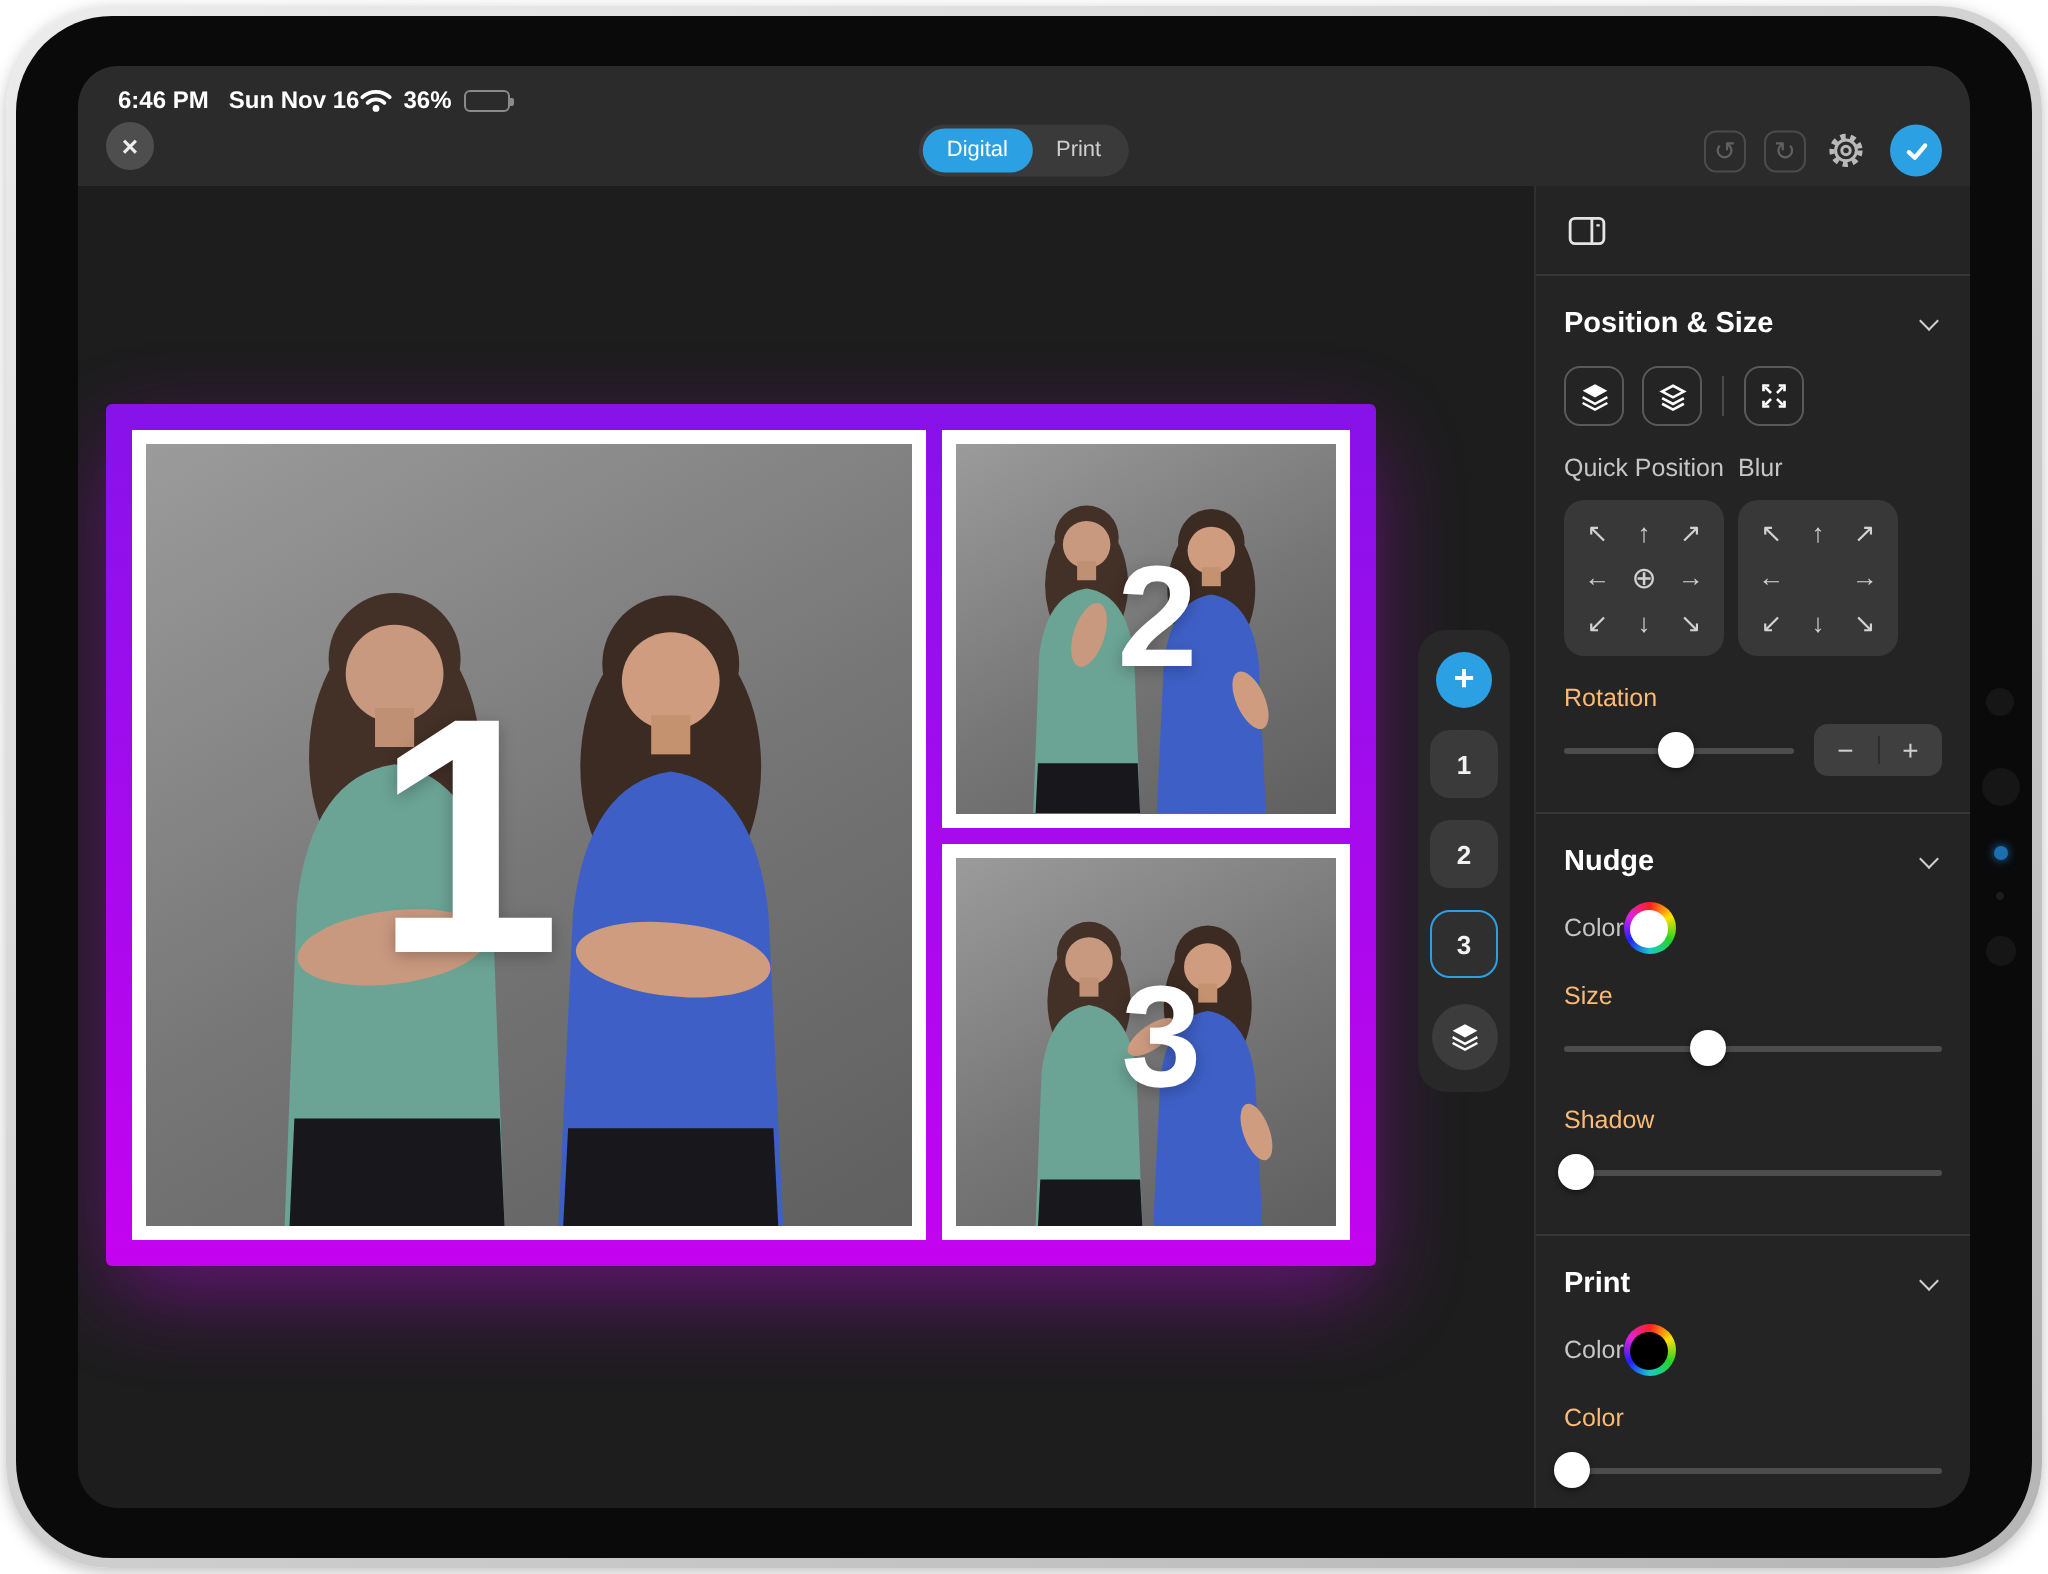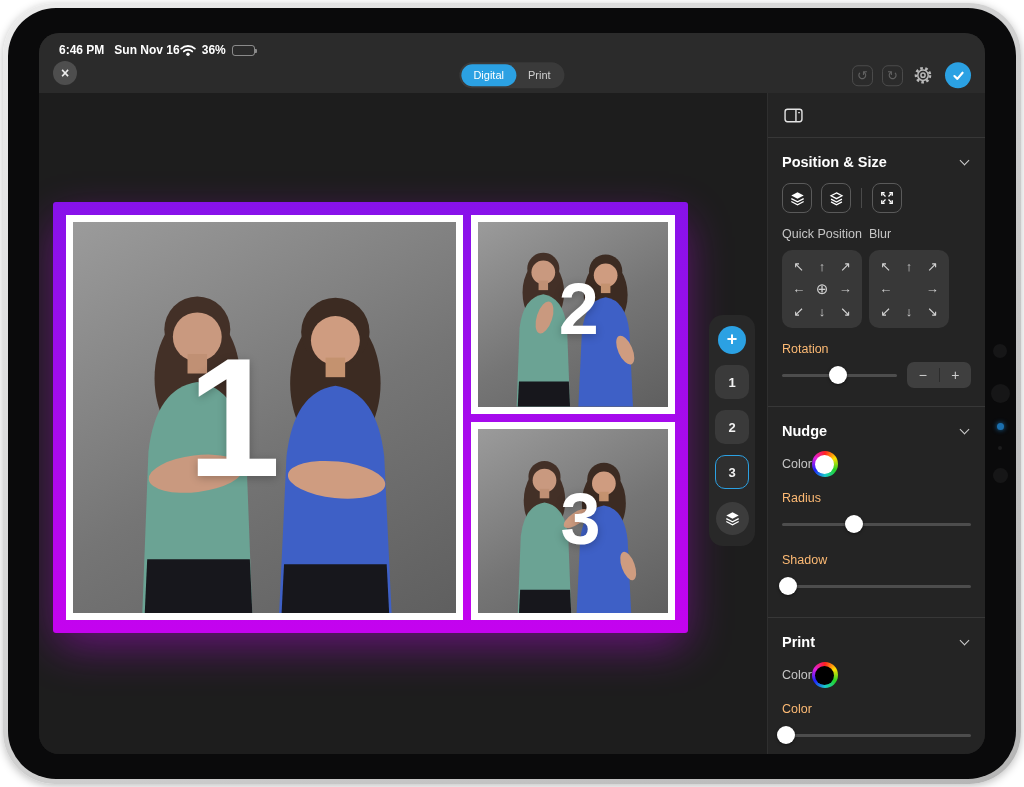--- a/index.html
+++ b/index.html
@@ -325,21 +325,21 @@
           <div class="sec-header">
             <span>Nudge</span>
             <span class="chev"></span>
           </div>
           <div class="color-row">
             <span>Color</span>
             <span class="wheel">
               <span class="wheel-inner" style="background: rgb(255, 255, 255);"></span>
             </span>
           </div>
-          <div class="label">Radius</div>
+          <div class="label">Size</div>
           <div class="slider-row">
             <div class="slider">
               <div class="track"></div>
               <div class="thumb" style="left: 38%;"></div>
             </div>
           </div>
           <div class="label">Shadow</div>
           <div class="slider-row">
             <div class="slider">
               <div class="track"></div>

